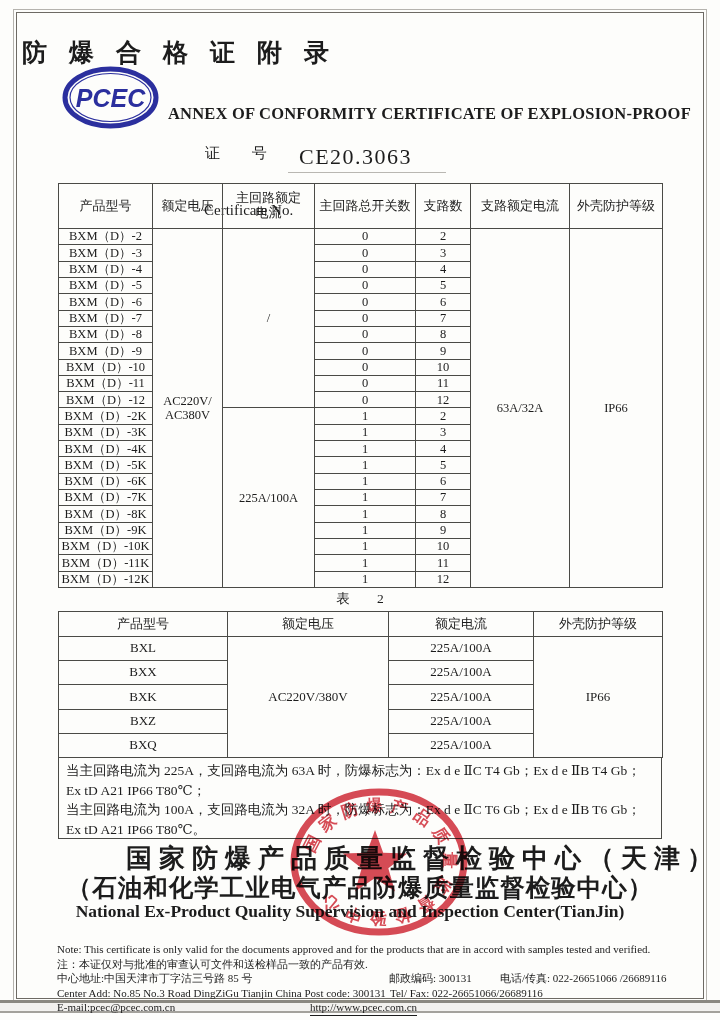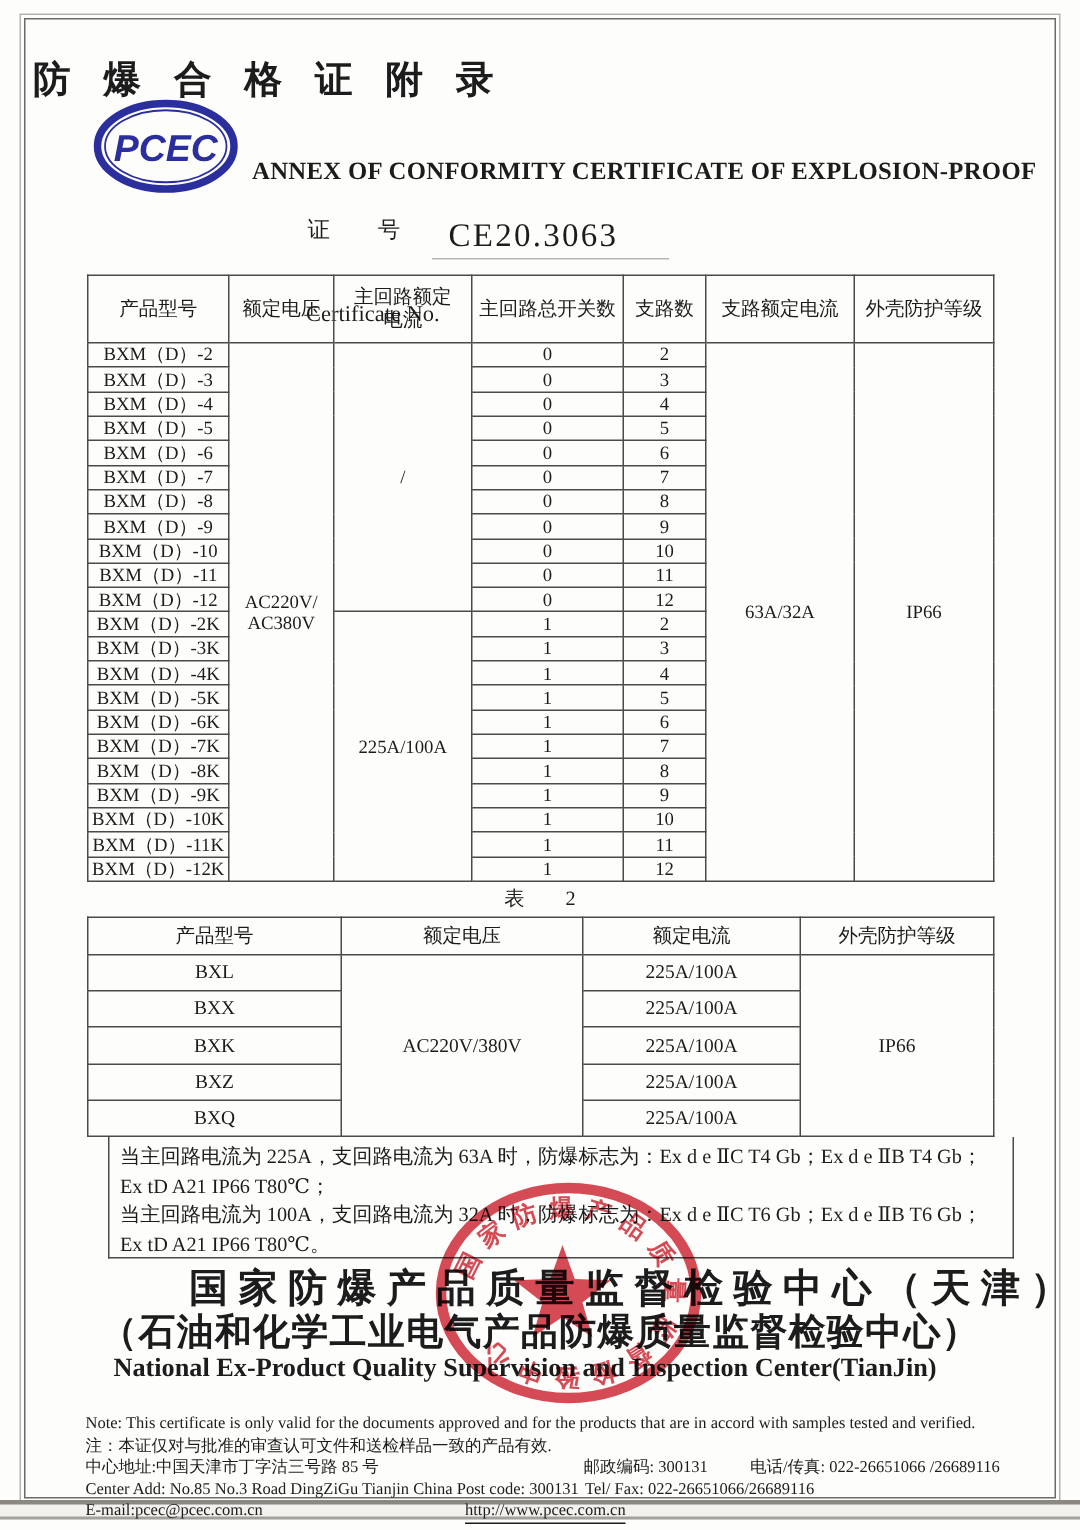--- a/index.html
+++ b/index.html
@@ -36,21 +36,21 @@
   .t2-caption{left:0;top:590px;width:720px;text-align:center;font-size:13.5px;letter-spacing:12px;text-indent:12px;}
   .t2{left:58px;top:611px;}
   .t2 table{width:604px;height:147px;}
   .t2 thead tr{height:25px;}
   .t2 td{font-size:13px;}
   td.pre{white-space:pre-line;}
 
   
   .notes-box{left:58px;top:758px;width:604px;height:81px;
              border:1px solid #4a4a46;border-top:none;box-sizing:border-box;
-             padding:3px 7px 0 7px;font-size:13.5px;line-height:19.5px;margin-left:14px;}
+             padding:3px 7px 0 7px;font-size:13.5px;line-height:19.5px;}
 
   
   .center-cn{left:0;top:841px;width:720px;text-align:right;font-size:26px;font-weight:bold;
              letter-spacing:7px;white-space:nowrap;}
   .center-cn2{left:0;top:871px;width:720px;text-align:center;font-size:24.5px;font-weight:bold;
               letter-spacing:1px;white-space:nowrap;}
   .center-en{left:0;top:901px;width:700px;text-align:center;font-size:17.5px;font-weight:bold;white-space:nowrap;}
 
   
   .seal{left:283px;top:784px;width:192px;height:158px;mix-blend-mode:multiply;opacity:0.88;}

